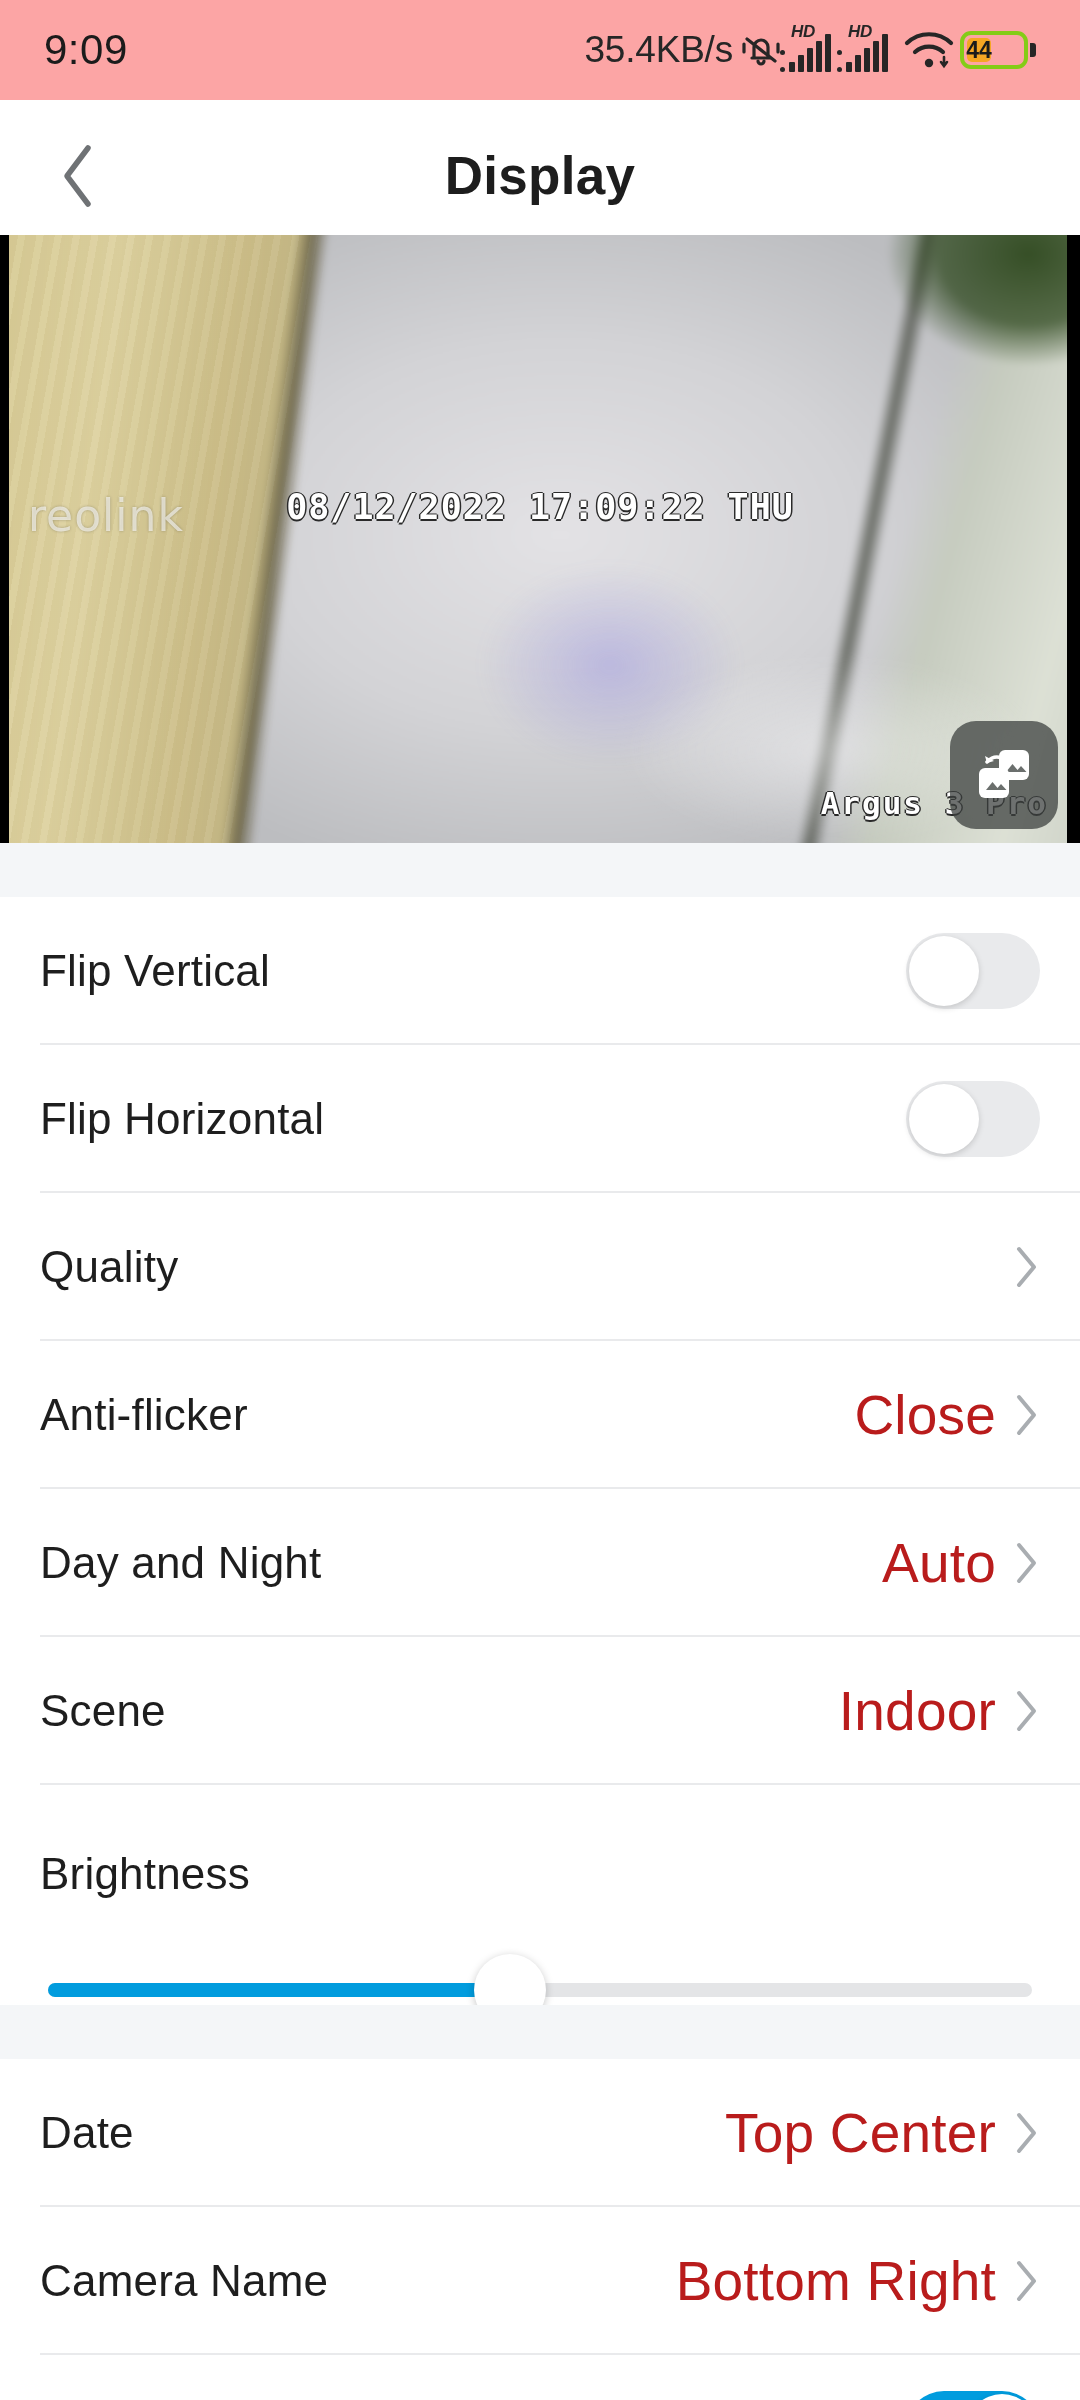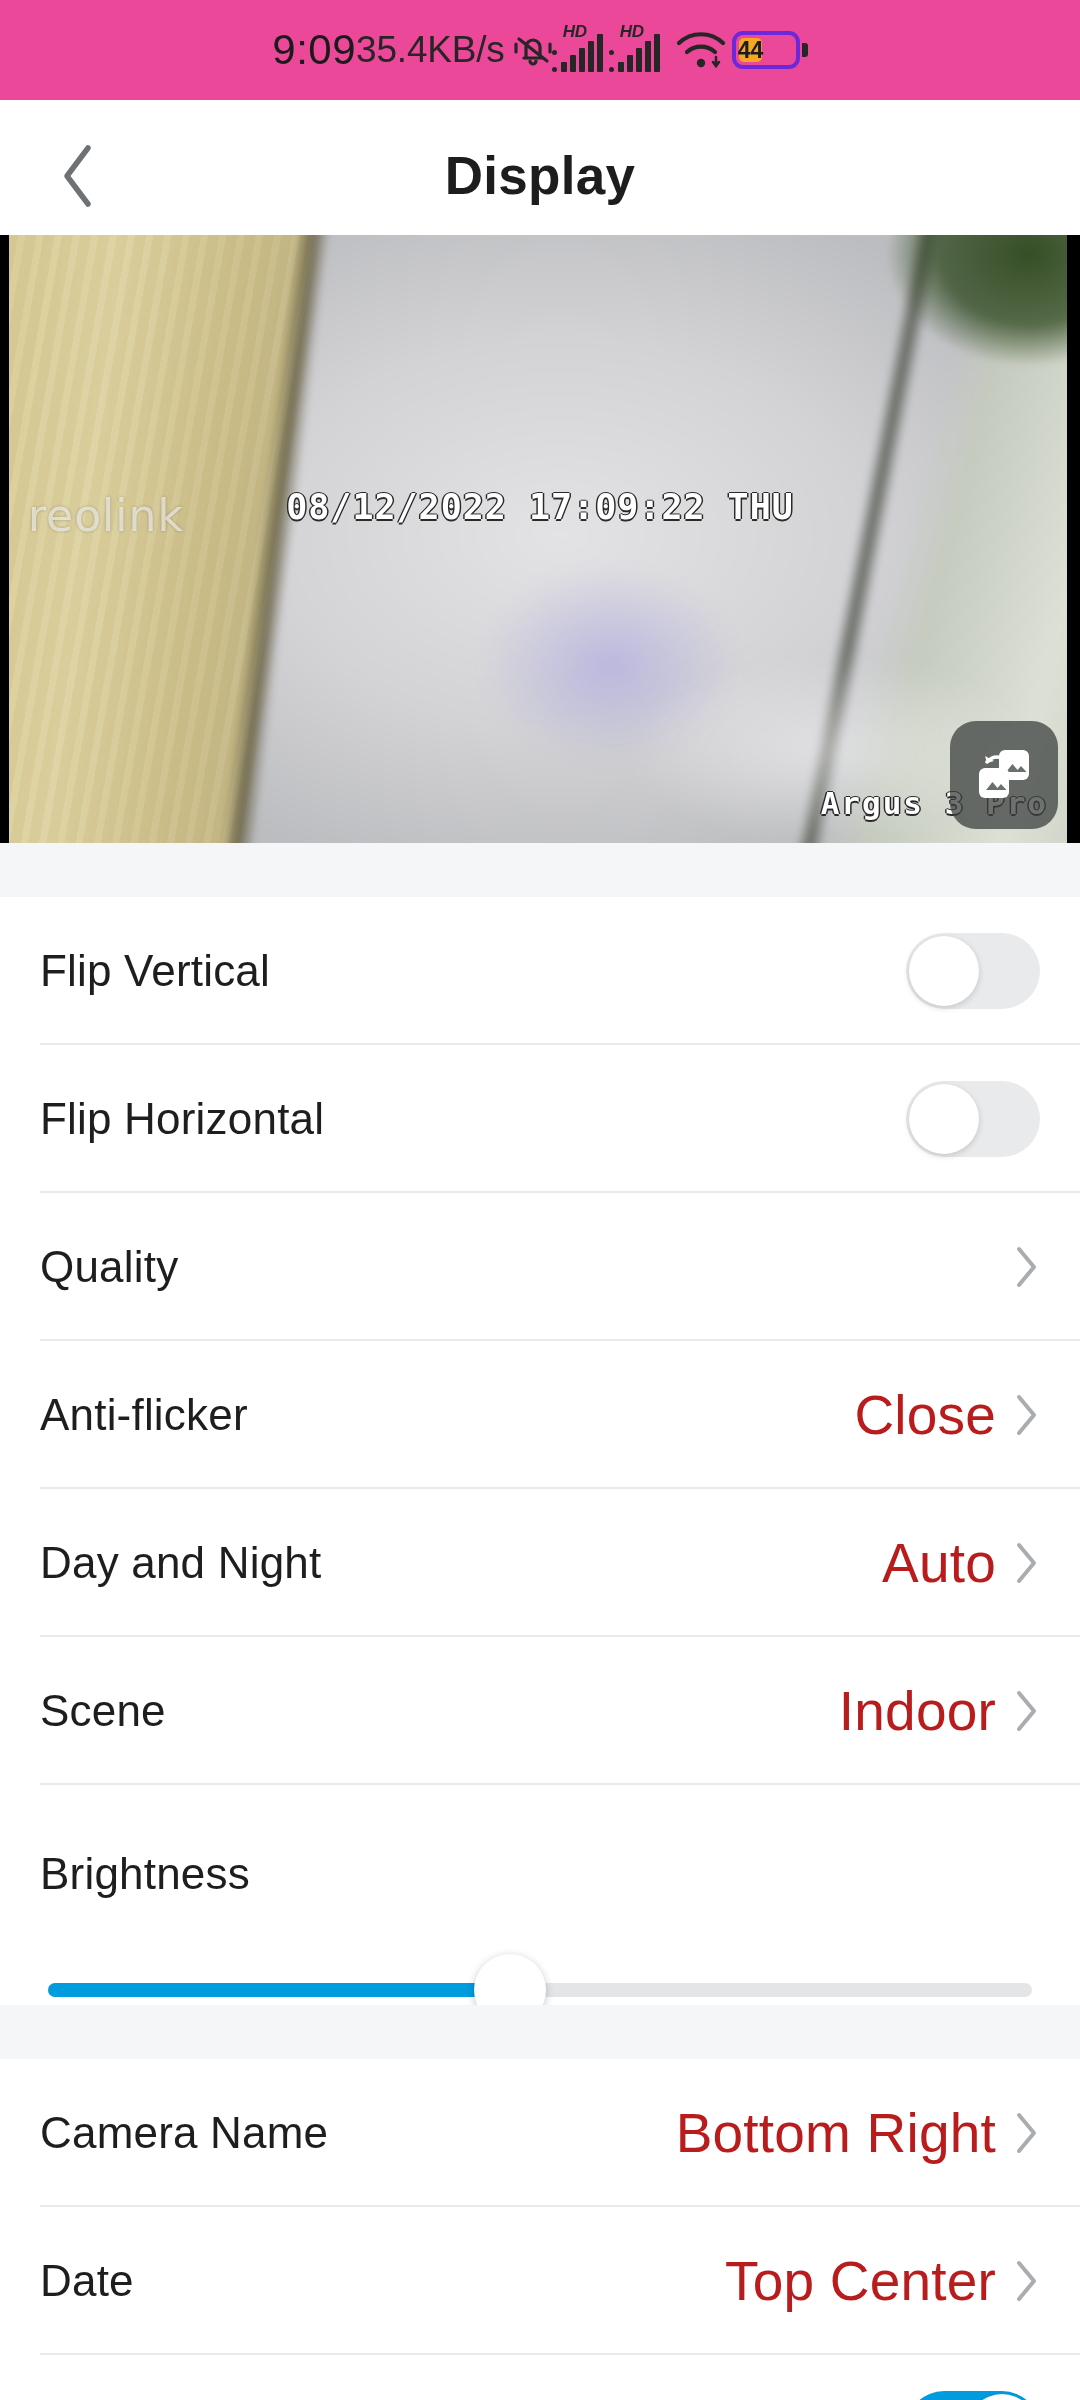--- a/index.html
+++ b/index.html
@@ -7,23 +7,23 @@
     width: 1080px; height: 2400px;
     background: #ffffff;
     font-family: "Liberation Sans", sans-serif;
     overflow: hidden;
   }
   #app { position: relative; width: 1080px; height: 2400px; background:#fff; }
 
   
   .statusbar {
     position: absolute; top: 0; left: 0; width: 1080px; height: 100px;
-    display: flex; align-items: center; justify-content: center;
+    display: flex; align-items: center; justify-content: space-between;
     padding: 0 44px 0 44px;
-    background: #ec4899;
+    background: #fca5a5;
   }
   .sb-time { font-size: 42px; color: #1b1b1b; letter-spacing: .5px; font-weight: 400; }
   .sb-right { display: flex; align-items: center; gap: 5px; }
   .sb-net { font-size: 37px; color: #262626; letter-spacing: -.2px; }
 
   .ico { display:block; }
 
   
   .sigstack { position: relative; width: 52px; height: 44px; }
   .sigstack .hd {
@@ -38,21 +38,21 @@
   .bars i:nth-child(4){height:31px;}
   .bars i:nth-child(5){height:38px;}
   .dotpair { position:absolute; bottom:0; left:-9px; width:7px; height:22px; }
   .dotpair b { position:absolute; left:0; width:5px; height:5px; background:#262626; border-radius:50%; }
   .dotpair b:nth-child(1){ top:0; }
   .dotpair b:nth-child(2){ bottom:0; }
 
   
   .batt { position: relative; width: 76px; height: 40px; display:flex; align-items:center; }
   .batt-body {
-    width: 70px; height: 38px; border: 4px solid #6d28d9; border-radius: 11px;
+    width: 70px; height: 38px; border: 4px solid #84cc16; border-radius: 11px;
     position: relative; display:flex; align-items:center; padding: 3px;
   }
   .batt-fill {
     background: #f5a623; height: 100%; border-radius: 5px;
     display:flex; align-items:center; justify-content:center;
     color:#1b1b1b; font-size: 23px; font-weight:700; padding: 0 4px;
   }
   .batt-tip { width: 6px; height: 14px; background:#262626; border-radius: 0 3px 3px 0; margin-left:2px; }
 
   
@@ -377,36 +377,36 @@
         <div class="thumb" id="br-thumb" style="left: 47%;"></div>
       </div>
     </div>
   </div>
 
   <div class="gap" style="position:absolute; top:2005px; height:54px;"></div>
 
   <div class="panel" style="position:absolute; top:2059px;">
 
     <div class="row">
+      <span class="row-label">Date</span>
+      <span class="row-right">
+        <span class="row-value">Top Center</span>
+        <span class="chev">
+          <svg width="26" height="44" viewBox="0 0 26 44">
+              <path d="M5 4 L20 22 L5 40" fill="none" stroke="#a9adb1" stroke-width="4" stroke-linecap="round" stroke-linejoin="round"></path>
+            </svg>
+        </span>
+      </span>
+      <span class="divider"></span>
+    </div>
+
+    <div class="row">
       <span class="row-label">Camera Name</span>
       <span class="row-right">
         <span class="row-value">Bottom Right</span>
-        <span class="chev">
-          <svg width="26" height="44" viewBox="0 0 26 44">
-              <path d="M5 4 L20 22 L5 40" fill="none" stroke="#a9adb1" stroke-width="4" stroke-linecap="round" stroke-linejoin="round"></path>
-            </svg>
-        </span>
-      </span>
-      <span class="divider"></span>
-    </div>
-
-    <div class="row">
-      <span class="row-label">Date</span>
-      <span class="row-right">
-        <span class="row-value">Top Center</span>
         <span class="chev">
           <svg width="26" height="44" viewBox="0 0 26 44">
               <path d="M5 4 L20 22 L5 40" fill="none" stroke="#a9adb1" stroke-width="4" stroke-linecap="round" stroke-linejoin="round"></path>
             </svg>
         </span>
       </span>
       <span class="divider"></span>
     </div>
 
     <div class="row">

